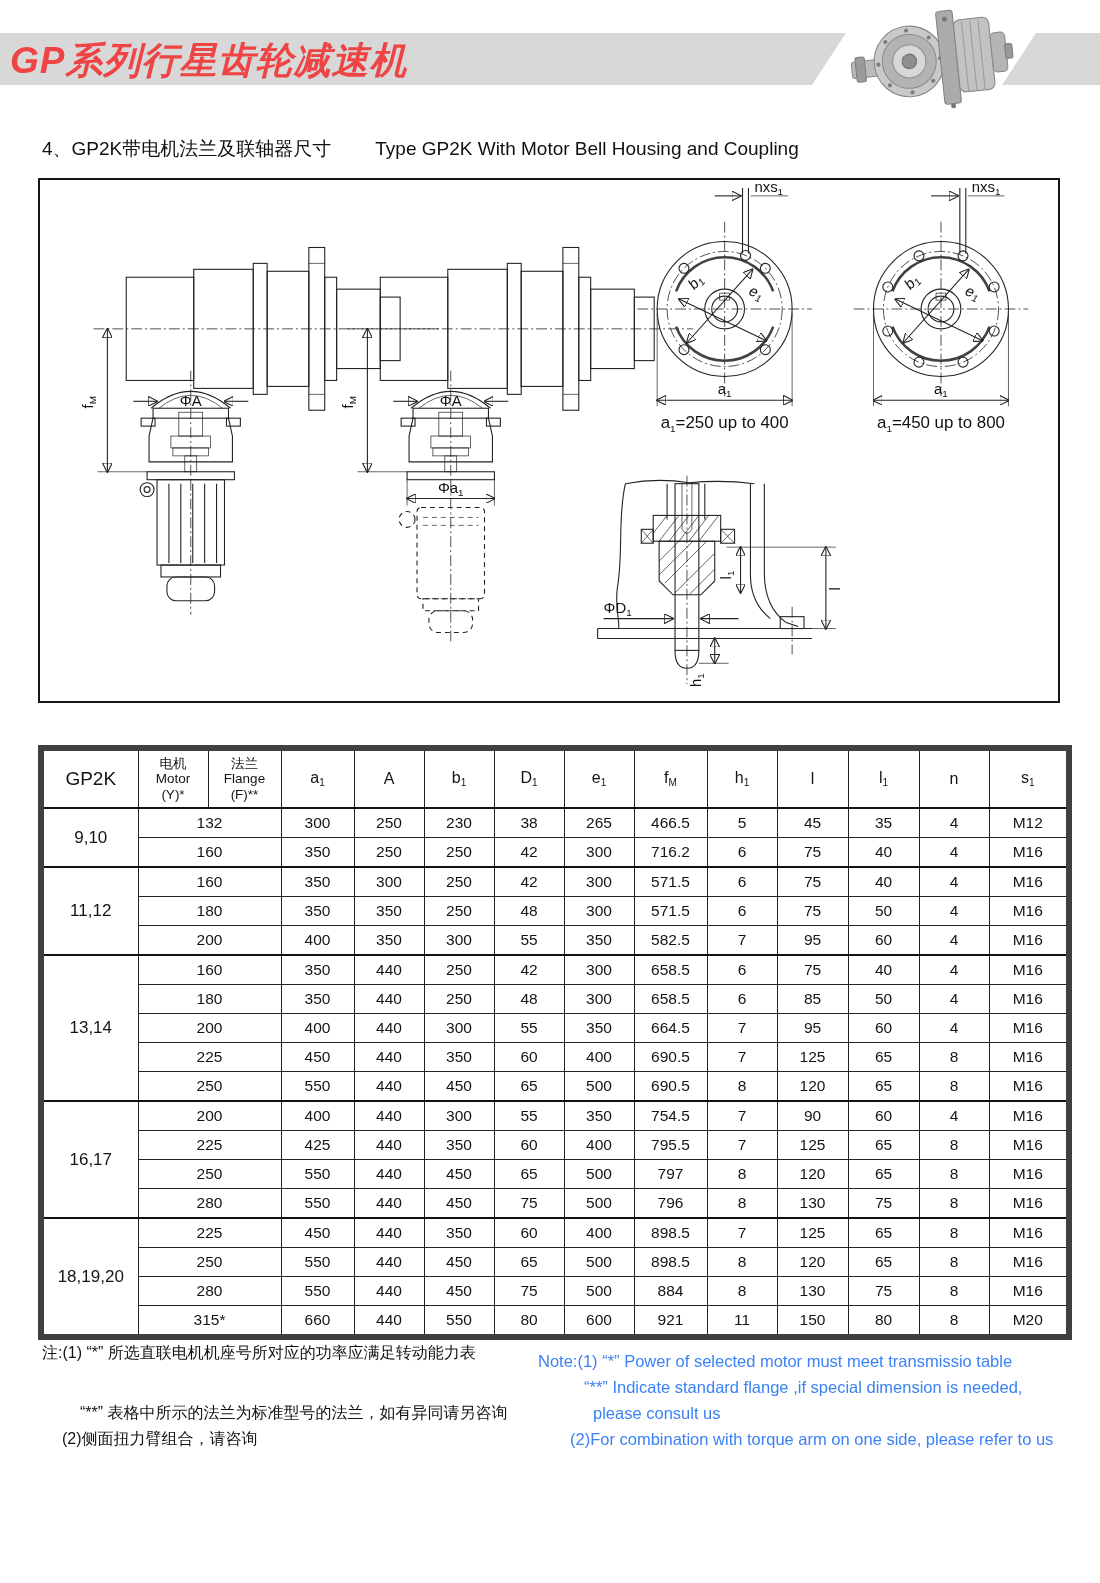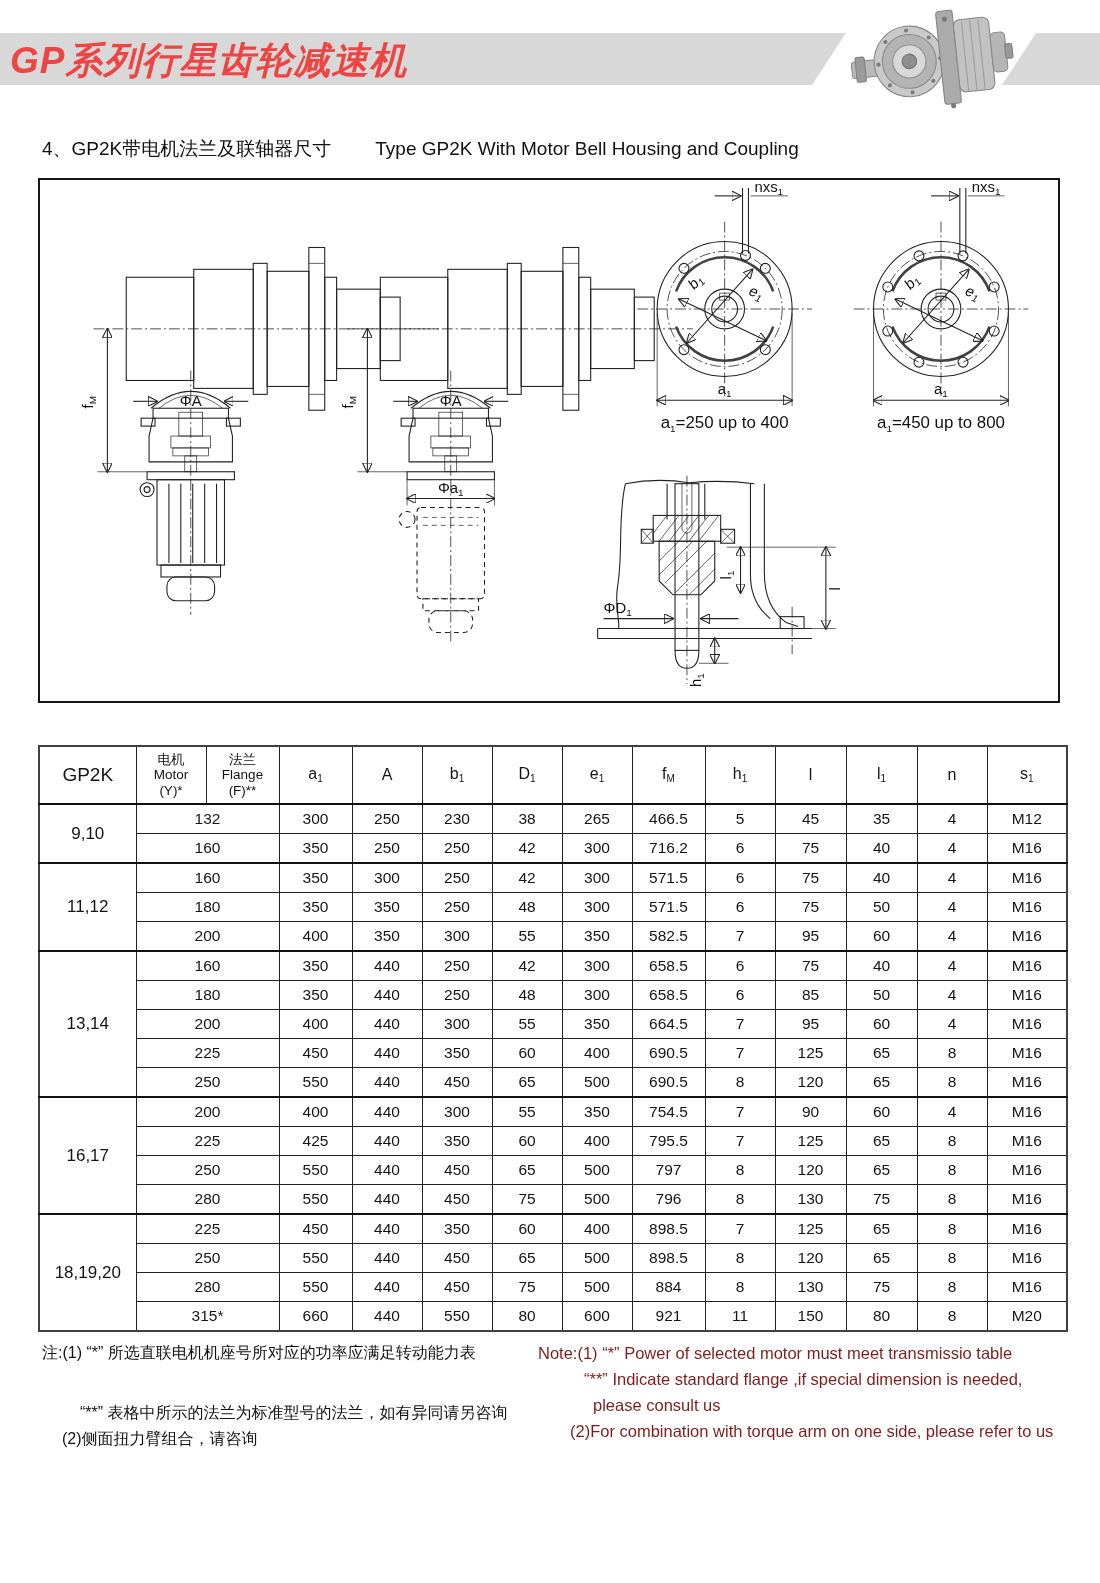--- a/index.html
+++ b/index.html
@@ -29,35 +29,35 @@
   .draw .band2{stroke-width:2.6;stroke:#414141;}
   .draw text,.draw tspan{stroke:none;fill:#111;}
   .draw text{font-family:"Liberation Sans",sans-serif;font-size:14px;}
   .draw .it{font-style:italic;font-size:15px;}
   .draw .cap{font-size:17px;}
   .draw .sub{font-size:10px;}
   .draw .dimtxt{font-size:15px;}
 
   
   table.dim{position:absolute;top:745px;left:38px;width:1028px;border-collapse:collapse;
-            table-layout:fixed;border:2px solid #404040;}
+            table-layout:fixed;border:6px solid #404040;}
   .dim th,.dim td{border:1px solid #222;text-align:center;padding:0;overflow:hidden;}
   .dim thead th{height:56px;border-bottom:2px solid #111;font-weight:normal;
                 font-size:16px;line-height:1.12;}
   .dim th.multi{font-size:13.5px;}
   .dim th.gp{font-size:19px;}
   .dim tbody td{height:28px;font-size:15.5px;}
   .dim td.model{font-size:17px;}
   .dim tr.gfirst td{border-top:2px solid #111;}
   .dim sub{font-size:10px;vertical-align:-3px;}
 
   
-  .notes{position:absolute;top:1340px;left:42px;width:1032px;display:flex;align-items:flex-start;}
+  .notes{position:absolute;top:1340px;left:42px;width:1032px;display:flex;align-items:flex-end;}
   .nzh{width:470px;font-size:16px;line-height:26px;color:#131313;}
-  .nen{margin-left:26px;width:536px;font-size:16.5px;line-height:26px;color:#7f1d1d;}
+  .nen{margin-left:26px;width:536px;font-size:16.5px;line-height:26px;color:#3b82f6;}
   .ind-zh2{padding-left:38px;margin-top:34px;}
   .ind-zh3{padding-left:20px;}
   .ind-en2{padding-left:46px;}
   .ind-en3{padding-left:55px;}
   .ind-en4{padding-left:32px;}
 </style>
 </head>
 <body>
 
 <div class="page">

